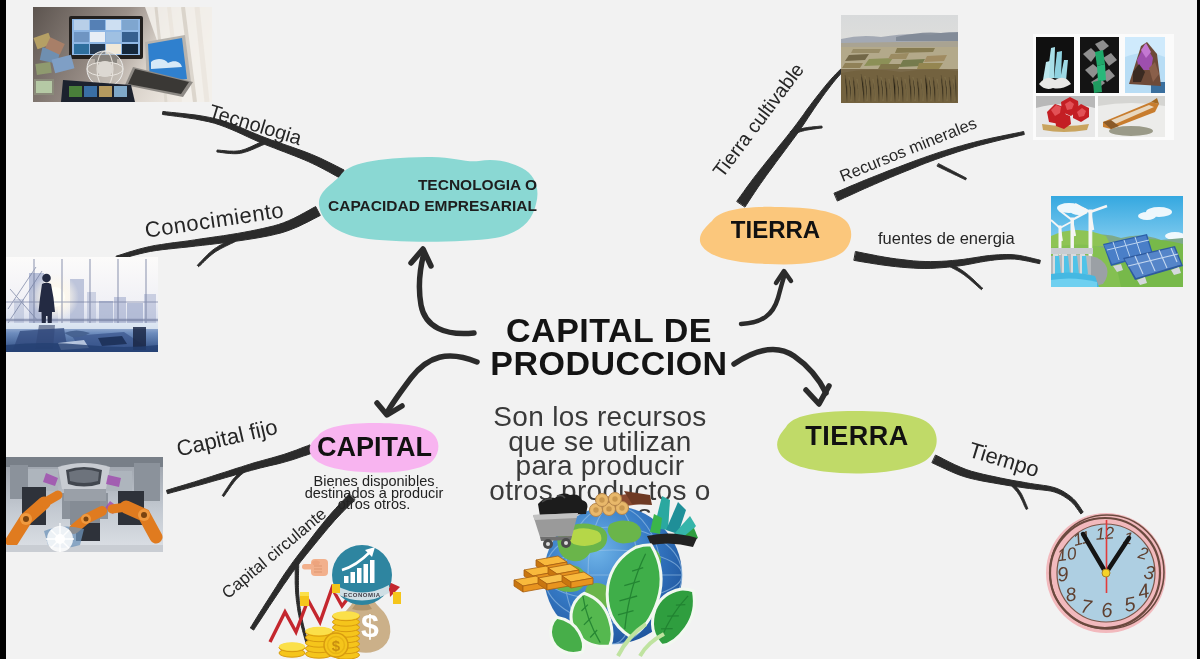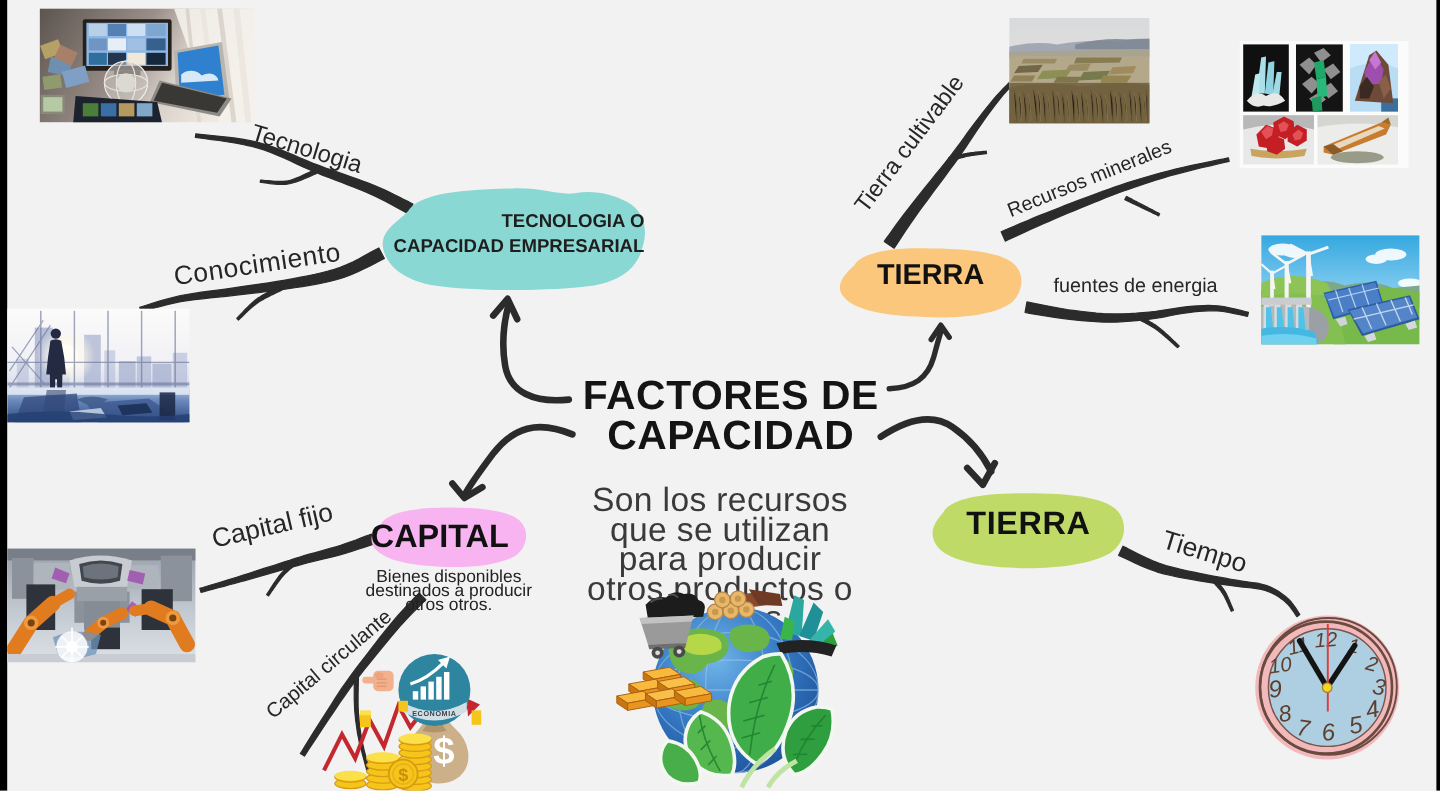--- a/index.html
+++ b/index.html
@@ -43,23 +43,23 @@
 </g>
 
 <path fill="#8ad8d3" d="M 340 176 C 348 163 375 158 427 157 C 452 156 466 163 479 161 C 495 158 511 162 522 168 C 536 175 540 190 536 204 C 532 222 520 233 495 238 C 460 243 395 243 362 238 C 338 234 321 222 319 205 C 318 192 330 186 340 176 Z"></path>
 <path fill="#fbc77c" d="M 712 221 C 718 211 740 206 775 207 C 810 207 838 211 847 222 C 854 231 852 244 843 252 C 830 262 800 266 768 264 C 736 263 710 258 702 246 C 696 237 704 228 712 221 Z"></path>
 <path fill="#f8b4f0" d="M 318 436 C 324 427 345 423 374 423 C 403 423 428 426 435 436 C 441 444 439 456 430 463 C 416 471 390 474 364 472 C 340 471 317 466 311 455 C 307 447 312 441 318 436 Z"></path>
 <path fill="#c0da68" d="M 786 427 C 792 416 815 411 855 411 C 895 411 925 415 933 428 C 940 439 937 453 925 461 C 908 471 872 475 840 473 C 810 471 785 465 779 452 C 774 442 780 434 786 427 Z"></path>
 </svg>
 
 <div class="abs" style="left:317px;top:174px;width:220px;text-align:right;font-weight:bold;font-size:15.5px;line-height:21px;color:#1e1e1e;">TECNOLOGIA O<br>CAPACIDAD EMPRESARIAL</div>
 <div class="abs" style="left:699px;top:216px;width:153px;text-align:center;font-weight:bold;font-size:24px;letter-spacing:0px;color:#111;">TIERRA</div>
-<div class="abs" style="left:309px;top:432px;width:131px;font-weight:bold;font-size:27px;letter-spacing:0px;color:#111;">CAPITAL</div>
+<div class="abs" style="left:309px;top:432px;width:131px;text-align:center;font-weight:bold;font-size:27px;letter-spacing:0px;color:#111;">CAPITAL</div>
 <div class="abs" style="left:776px;top:421px;width:162px;text-align:center;font-weight:bold;font-size:27px;letter-spacing:0.5px;color:#111;">TIERRA</div>
-<div class="abs" style="left:478px;top:314px;width:262px;text-align:center;font-weight:bold;font-size:34px;line-height:32.5px;letter-spacing:0.5px;color:#141414;">FACTORES DE CAPACIDAD</div>
+<div class="abs" style="left:478px;top:314px;width:262px;text-align:center;font-weight:bold;font-size:34px;line-height:32.5px;letter-spacing:0.5px;color:#141414;">CAPITAL DE PRODUCCION</div>
 <div class="abs" style="left:480px;top:405px;width:240px;text-align:center;font-size:28px;letter-spacing:0.3px;line-height:24.5px;color:#3a3a3a;">Son los recursos que se utilizan para producir otros productos o servicios.</div>
 <div class="abs" style="left:295px;top:476px;width:158px;text-align:center;font-size:14.5px;line-height:11.5px;color:#222;">Bienes disponibles destinados a producir otros otros.</div>
 <div class="lbl" style="left:213px;top:100px;font-size:20px;transform:rotate(17deg);transform-origin:left top;">Tecnologia</div>
 <div class="lbl" style="left:143px;top:218px;font-size:22px;letter-spacing:0.5px;transform:rotate(-8.5deg);transform-origin:left top;">Conocimiento</div>
 <div class="lbl" style="left:708px;top:168px;font-size:19.5px;transform:rotate(-53deg);transform-origin:left top;">Tierra cultivable</div>
 <div class="lbl" style="left:837px;top:168px;font-size:16.5px;transform:rotate(-22deg);transform-origin:left top;">Recursos minerales</div>
 <div class="lbl" style="left:878px;top:229px;font-size:16.5px;">fuentes de energia</div>
 <div class="lbl" style="left:174px;top:437px;font-size:22px;transform:rotate(-13deg);transform-origin:left top;">Capital fijo</div>
 <div class="lbl" style="left:218px;top:588px;font-size:17px;transform:rotate(-40deg);transform-origin:left top;">Capital circulante</div>
 <div class="lbl" style="left:973px;top:437px;font-size:22px;transform:rotate(17deg);transform-origin:left top;">Tiempo</div>

